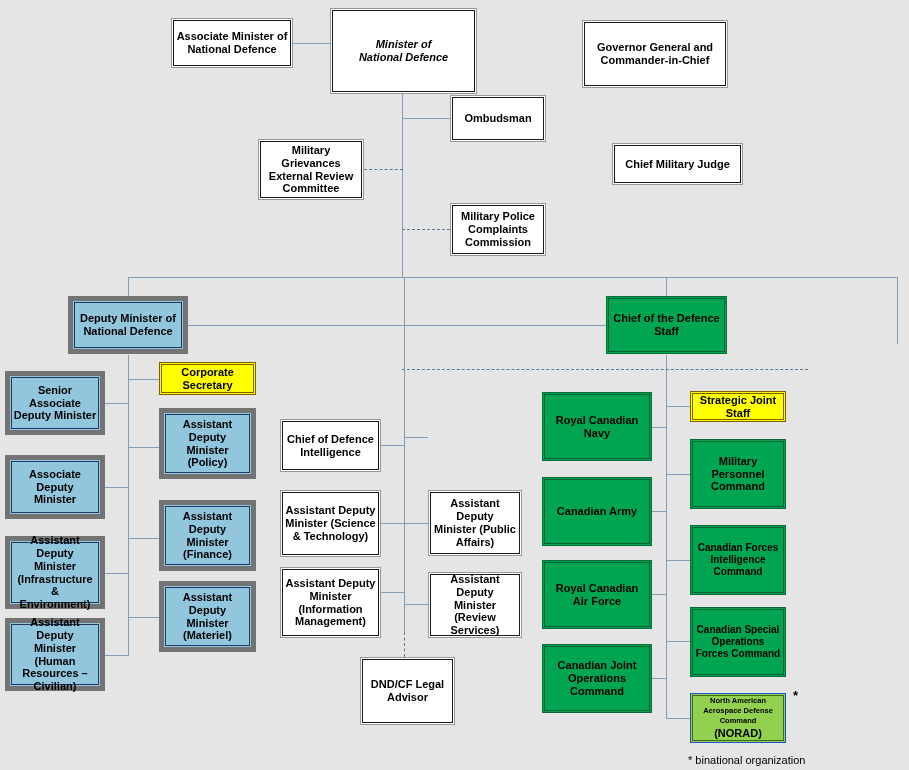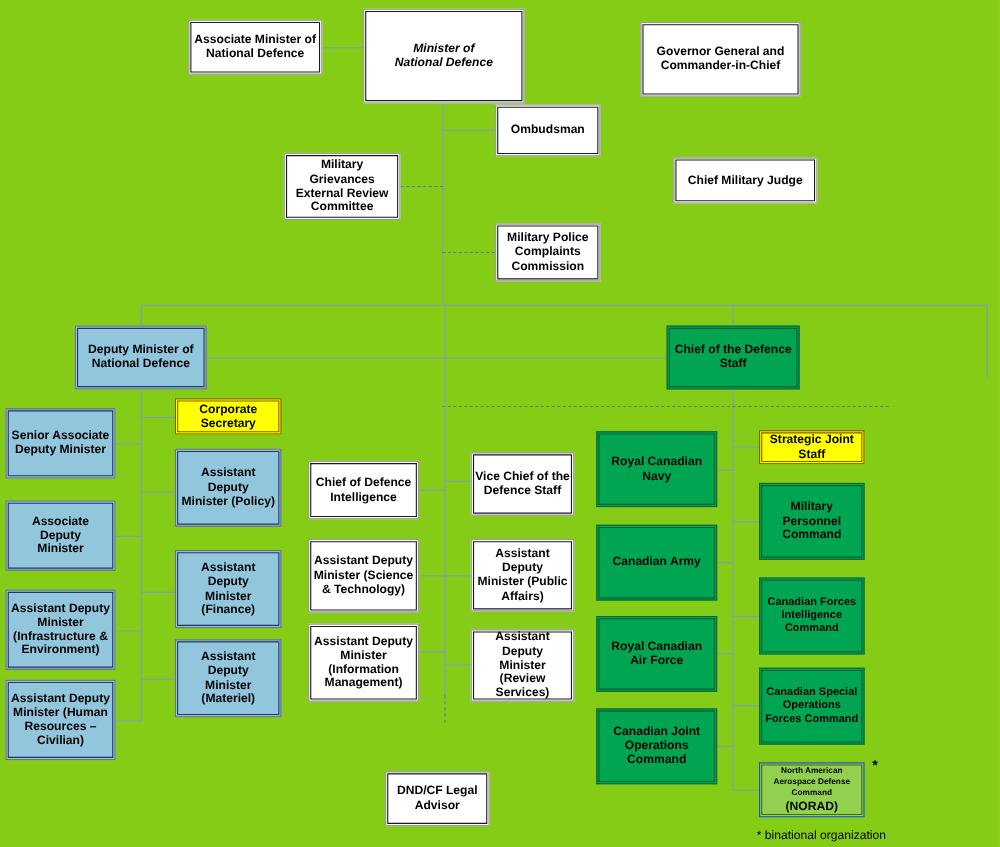--- a/index.html
+++ b/index.html
@@ -5,21 +5,21 @@
 <style>
   html,body{margin:0;padding:0;background:#ffffff;}
   body{
     font-family:"Liberation Sans","DejaVu Sans",sans-serif;
     -webkit-font-smoothing:antialiased;
   }
   #chart{
     position:relative;
     width:909px;
     height:770px;
-    background:#84cc16;
+    background:#e5e5e5;
     overflow:hidden;
   }
 
   
   .ln{position:absolute;background:#7F9DB9;}
   .ln.h{height:1px;}
   .ln.v{width:1px;}
   .dash-h{
     position:absolute;height:0;
     border-top:1px dashed #5B7B9B;
@@ -48,21 +48,21 @@
 
   
   .n-white{
     background:#ffffff;
     border:1px solid #9a9a9a;
     box-shadow:inset 0 0 0 1px #ffffff, inset 0 0 0 2px #1a1a1a;
   }
   
   .n-blue{
     background:#92C6DC;
-    border:1px solid #737373;
+    border:5px solid #737373;
     box-shadow:inset 0 0 0 1px #92C6DC, inset 0 0 0 2px #1F3864;
     align-items:center;
   }
   
   .n-green{
     background:#00A551;
     border:1px solid #0A6B38;
     box-shadow:inset 0 0 0 1px #00A551, inset 0 0 0 2px #0B5E31;
     align-items:center;
   }
@@ -237,27 +237,24 @@
   </div>
 
   <div class="node n-white" style="left:280px;top:490px;width:101px;height:67px;">
     <span class="tx">Assistant Deputy<br>Minister (Science<br>&amp; Technology)</span>
   </div>
 
   <div class="node n-white" style="left:280px;top:567px;width:101px;height:71px;">
     <span class="tx">Assistant Deputy<br>Minister<br>(Information<br>Management)</span>
   </div>
 
-  <div class="node n-white" style="left:350px;top:657px;width:95px;height:50px;margin-top:44px;">
+  <div class="node n-white" style="left:360px;top:657px;width:95px;height:68px;">
     <span class="tx">DND/CF Legal<br>Advisor</span>
   </div>
 
-  <div class="node n-white" style="left:428px;top:411px;width:94px;height:58px;">
-    <span class="tx">Vice Chief of the<br>Defence Staff</span>
-  </div>
 
   <div class="node n-white" style="left:428px;top:490px;width:94px;height:66px;">
     <span class="tx">Assistant Deputy<br>Minister (Public<br>Affairs)</span>
   </div>
 
   <div class="node n-white" style="left:428px;top:572px;width:94px;height:66px;">
     <span class="tx">Assistant Deputy<br>Minister (Review<br>Services)</span>
   </div>
 
   <div class="node n-green" style="left:542px;top:392px;width:110px;height:69px;">

